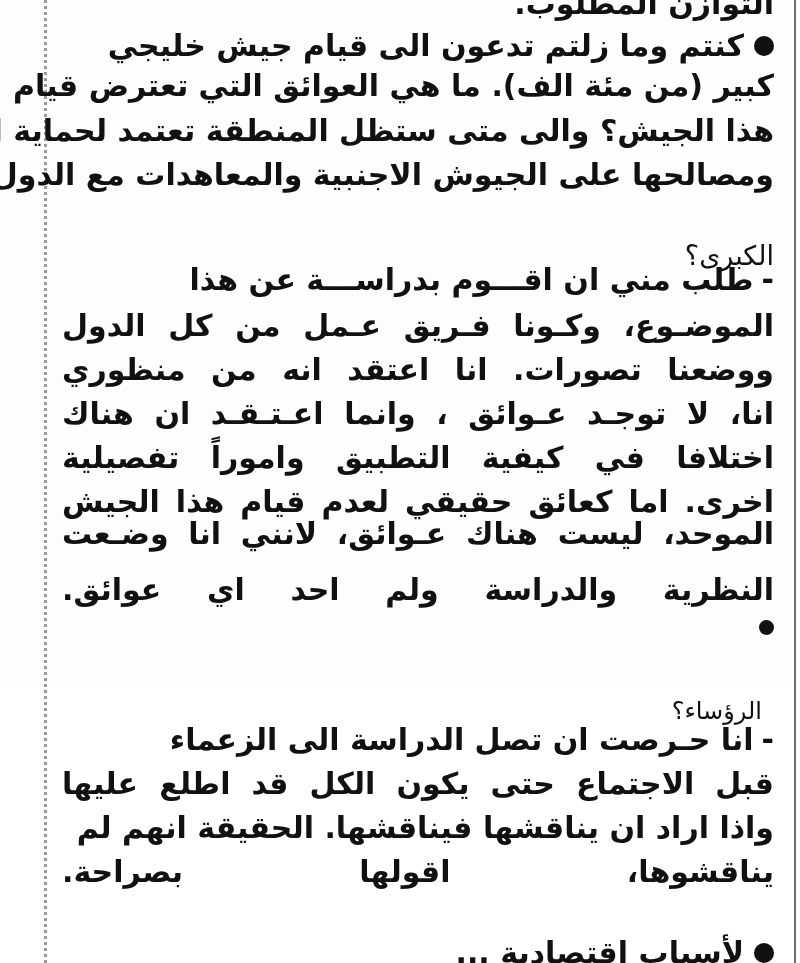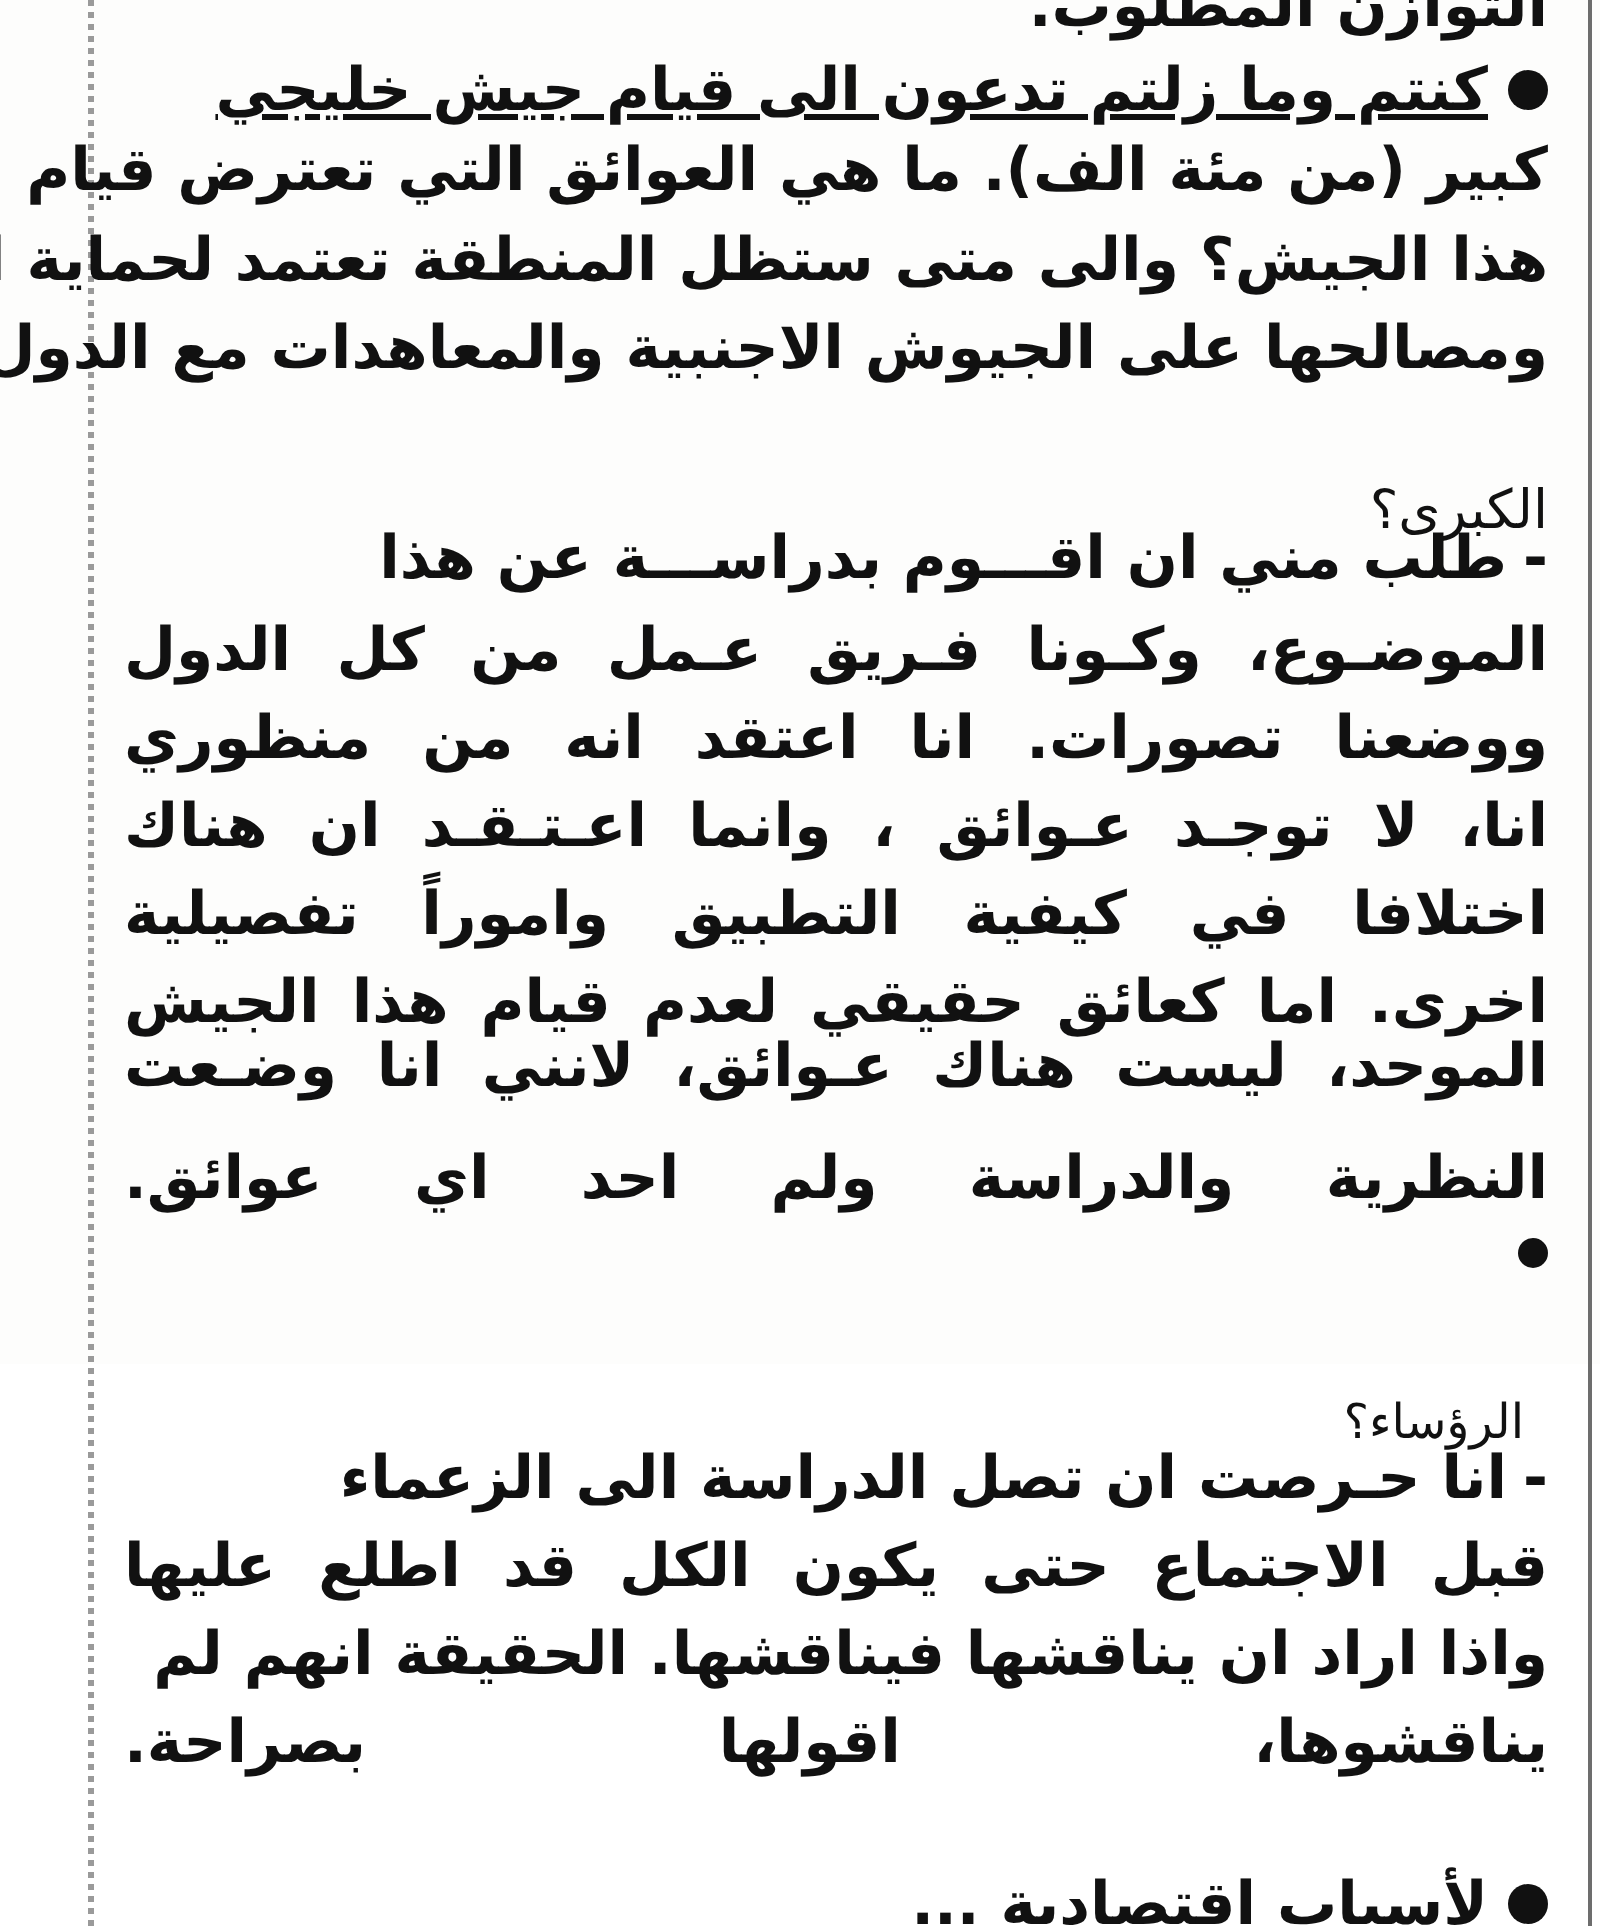--- a/index.html
+++ b/index.html
@@ -86,21 +86,21 @@
 <div class="page">
   <div class="rule-left"></div>
   <div class="rule-right"></div>
 
   <div class="column">
 
     <div class="line" style="top:-14px; right:0;">
       <span>التوازن المطلوب.</span>
     </div>
 
-    <div class="line" style="top:28px; right:0;text-decoration:underline;">
+    <div class="line" style="top:28px; right:0;">
       <span class="bullet"></span><span>كنتم وما زلتم تدعون الى قيام جيش خليجي</span>
     </div>
 
     <div class="line justify" style="top:68px;">
       <span>كبير (من مئة الف). ما هي العوائق التي تعترض قيام</span>
     </div>
 
     <div class="line justify" style="top:113px;">
       <span>هذا الجيش؟ والى متى ستظل المنطقة تعتمد لحماية امنها</span>
     </div>

